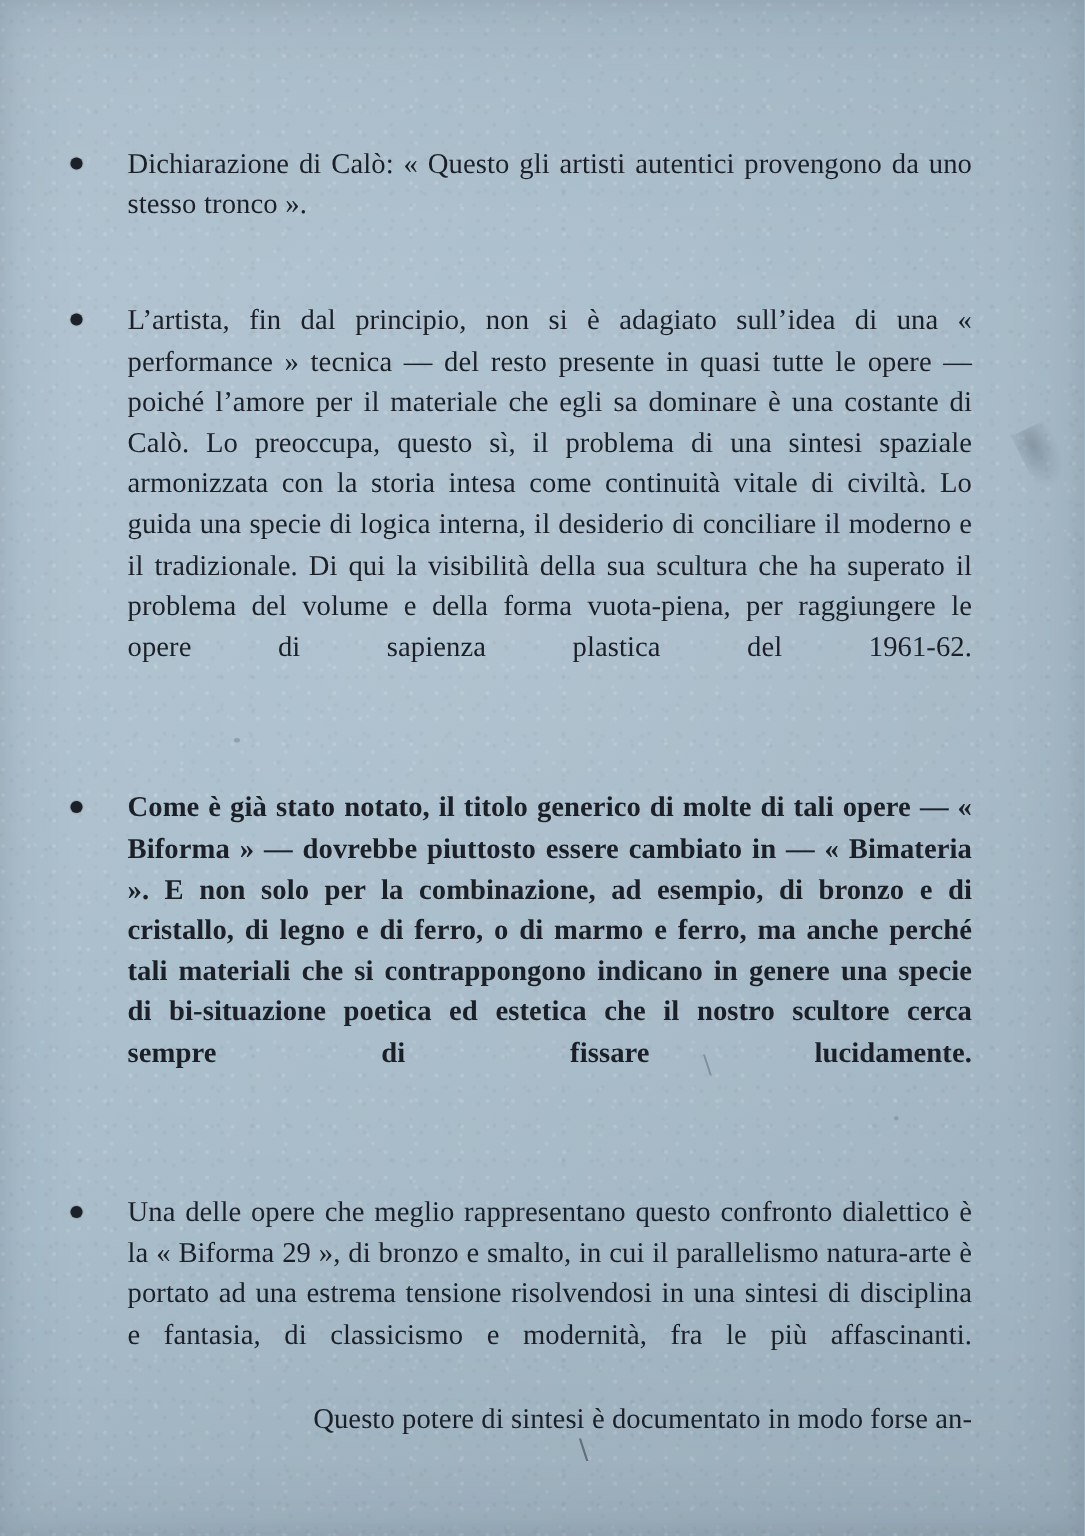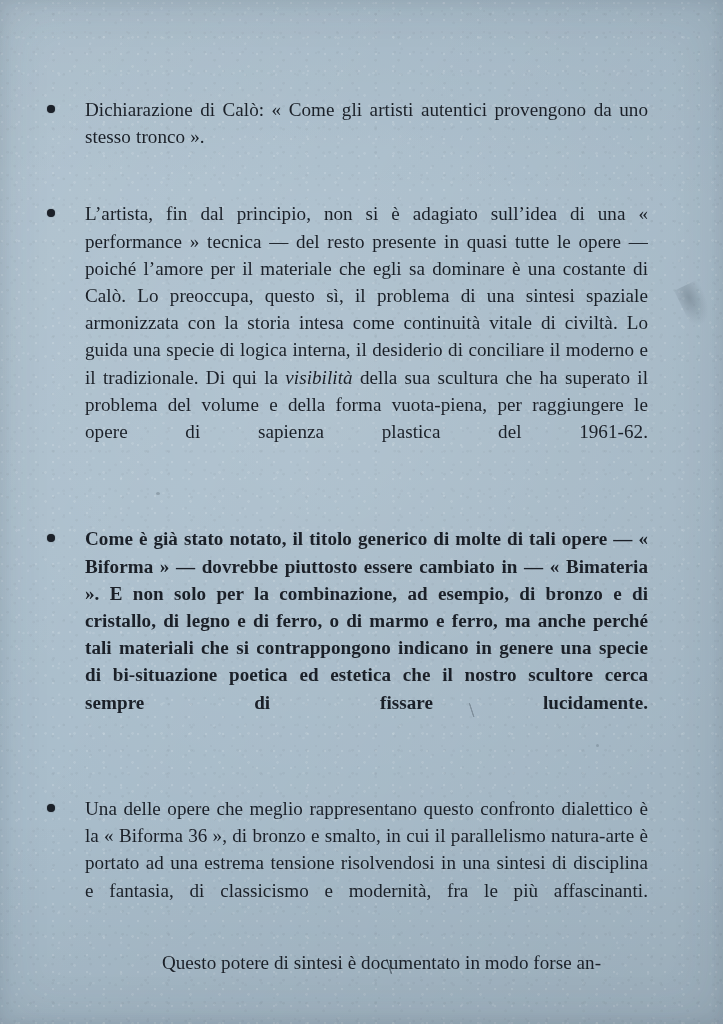--- a/index.html
+++ b/index.html
@@ -122,26 +122,26 @@
     display: block;
     text-align: justify;
   }
   .para-text::after {
     content: "";
     display: inline-block;
     width: 100%;
   }
   .para-text.last-short::after { display: none; }
 
-  .it { font-style: italic; }
+  .it { }
 
   .trailing-para {
-    margin-top: 18px;
+    margin-top: 2px;
     text-indent: 30px;
-    text-align: center;
+    text-align: right;
     font-size: 19.1px;
     line-height: 27.2px;
     letter-spacing: .05px;
   }
 </style>
 </head>
 <body>
 
 <div class="paper-grain"></div>
 <div class="paper-shade"></div>
@@ -149,33 +149,33 @@
 <div class="blemish blemish-right-smudge"></div>
 <div class="blemish blemish-tick-low"></div>
 <div class="blemish blemish-tick-mid"></div>
 <div class="blemish blemish-fleck-a"></div>
 <div class="blemish blemish-fleck-b"></div>
 
 <main class="page">
 
   <div class="para-block">
     <span class="bullet"></span>
-    <span class="para-text last-short">Dichiarazione di Calò: « Come gli artisti autentici provengono da uno stesso tronco ».</span>
+    <span class="para-text last-short">Dichiarazione di Calò: « Questo gli artisti autentici provengono da uno stesso tronco ».</span>
   </div>
 
   <div class="para-block gap-1">
     <span class="bullet"></span>
     <span class="para-text"><span>L’artista, fin dal principio, non si è adagiato sull’idea di una « performance » tecnica — del resto presente in quasi tutte le opere — poiché l’amore per il materiale che egli sa dominare è una costante di Calò. Lo preoccupa, questo sì, il problema di una sintesi spaziale armonizzata con la storia intesa come continuità vitale di civiltà. Lo guida una specie di logica interna, il desiderio di conciliare il moderno e il tradizionale. Di qui la </span><span class="it">visibilità</span><span> della sua scultura che ha superato il problema del volume e della forma vuota-piena, per raggiungere le opere di sapienza plastica del 1961-62.</span></span>
   </div>
 
   <div class="para-block gap-2">
     <span class="bullet"></span>
     <span class="para-text">Come è già stato notato, il titolo generico di molte di tali opere — « Biforma » — dovrebbe piuttosto essere cambiato in — « Bimateria ». E non solo per la combinazione, ad esempio, di bronzo e di cristallo, di legno e di ferro, o di marmo e ferro, ma anche perché tali materiali che si contrappongono indicano in genere una specie di bi-situazione poetica ed estetica che il nostro scultore cerca sempre di fissare lucidamente.</span>
   </div>
 
   <div class="para-block gap-3">
     <span class="bullet"></span>
-    <span class="para-text">Una delle opere che meglio rappresentano questo confronto dialettico è la « Biforma 36 », di bronzo e smalto, in cui il parallelismo natura-arte è portato ad una estrema tensione risolvendosi in una sintesi di disciplina e fantasia, di classicismo e modernità, fra le più affascinanti.</span>
+    <span class="para-text">Una delle opere che meglio rappresentano questo confronto dialettico è la « Biforma 29 », di bronzo e smalto, in cui il parallelismo natura-arte è portato ad una estrema tensione risolvendosi in una sintesi di disciplina e fantasia, di classicismo e modernità, fra le più affascinanti.</span>
   </div>
 
   <div class="trailing-para">Questo potere di sintesi è documentato in modo forse an-</div>
 
 </main>
 
 </body></html>

